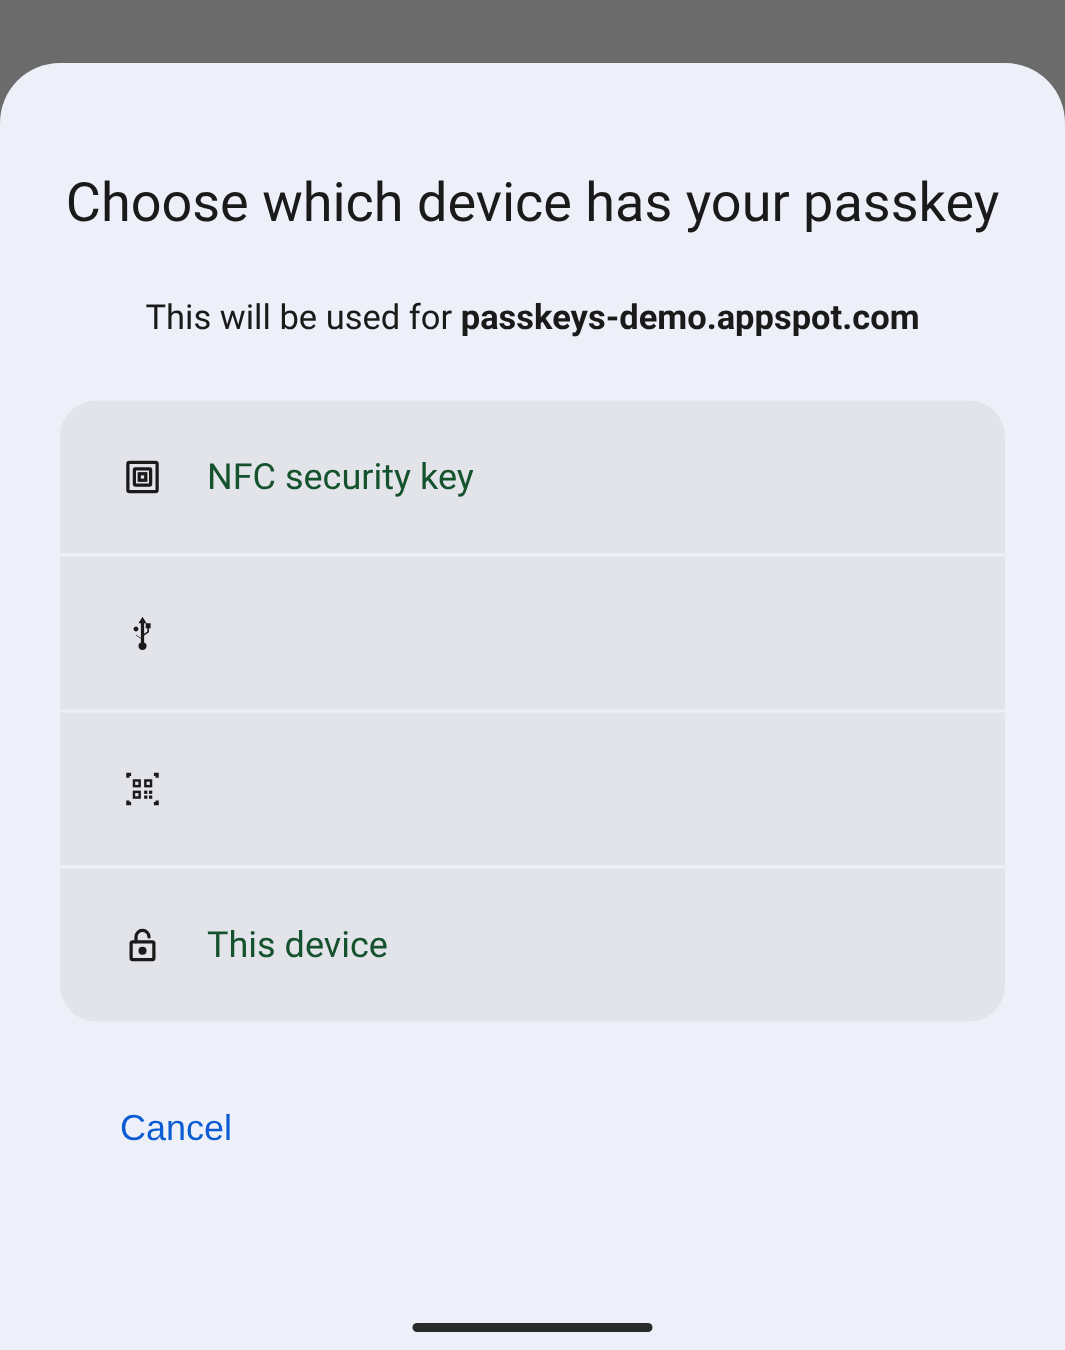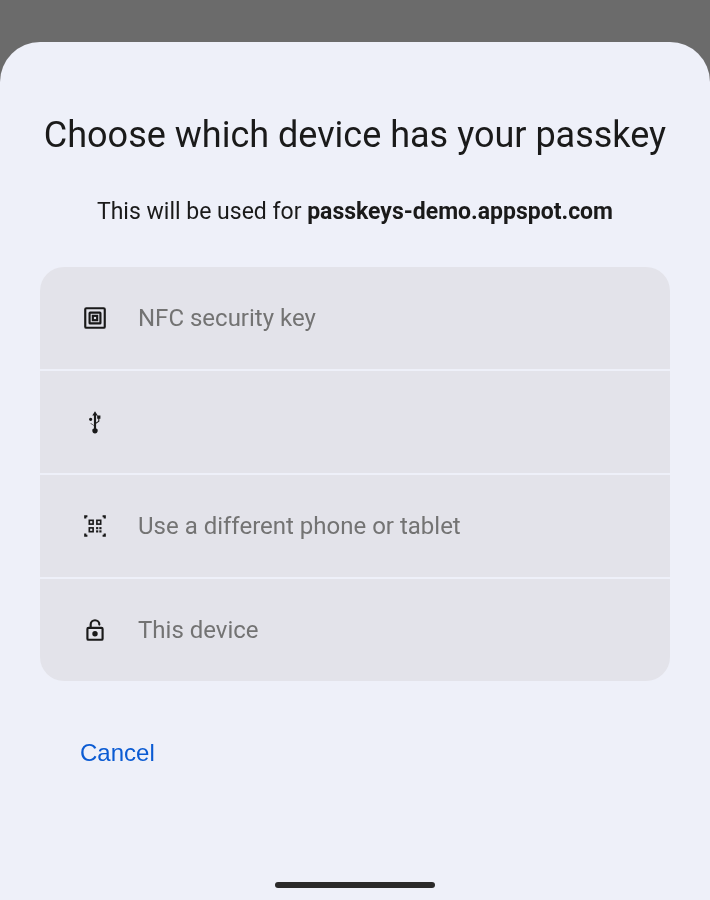--- a/index.html
+++ b/index.html
@@ -71,21 +71,21 @@
       margin-right: 28px;
       flex-shrink: 0;
     }
     .option-icon svg {
       width: 26px;
       height: 26px;
     }
     .option-label {
       font-size: 24px;
       font-weight: 400;
-      color: #737373;
+      color: #14532d;
     }
     .cancel-button {
       margin-top: 50px;
       margin-left: 40px;
       font-size: 24px;
       font-weight: 500;
       color: #0b5bd3;
       background: none;
       border: none;
       cursor: pointer;
@@ -146,21 +146,20 @@
           <rect x="13" y="6" width="5" height="5"></rect>
           <rect x="14.5" y="7.5" width="2" height="2" fill="#e3e3ea"></rect>
           <rect x="6" y="13" width="5" height="5"></rect>
           <rect x="7.5" y="14.5" width="2" height="2" fill="#e3e3ea"></rect>
           <rect x="13" y="13" width="2" height="2"></rect>
           <rect x="16" y="13" width="2" height="2"></rect>
           <rect x="13" y="16" width="2" height="2"></rect>
           <rect x="16" y="16" width="2" height="2"></rect>
         </svg>
       </span>
-      <span class="option-label">Use a different phone or tablet</span>
     </div>
 
     <div class="option-item">
       <span class="option-icon">
         <svg viewBox="0 0 24 24" fill="none" stroke="#1a1a1a" stroke-width="2">
           <rect x="5" y="10" width="14" height="11" rx="1"></rect>
           <path d="M8 10 V7 a4 4 0 0 1 8 0" stroke-linecap="round"></path>
           <circle cx="12" cy="15.5" r="1.5" fill="#1a1a1a"></circle>
         </svg>
       </span>

